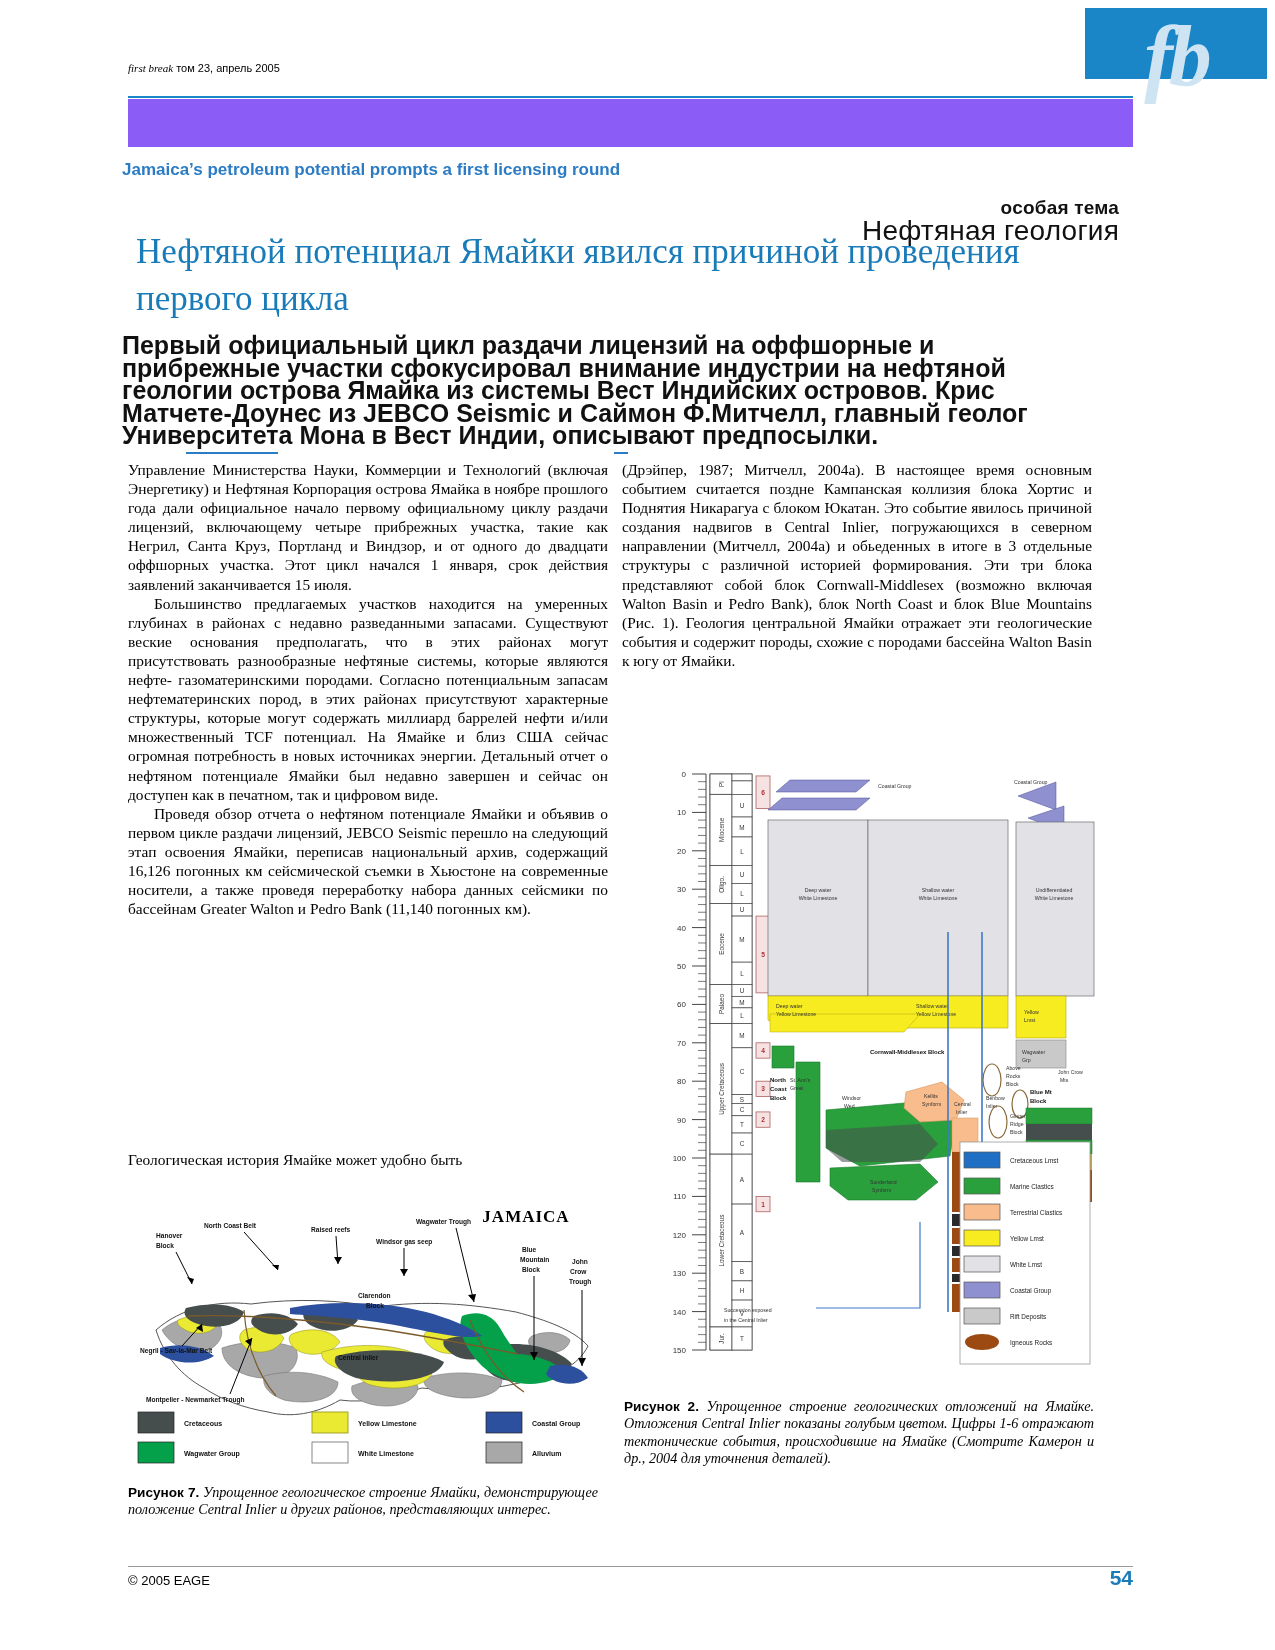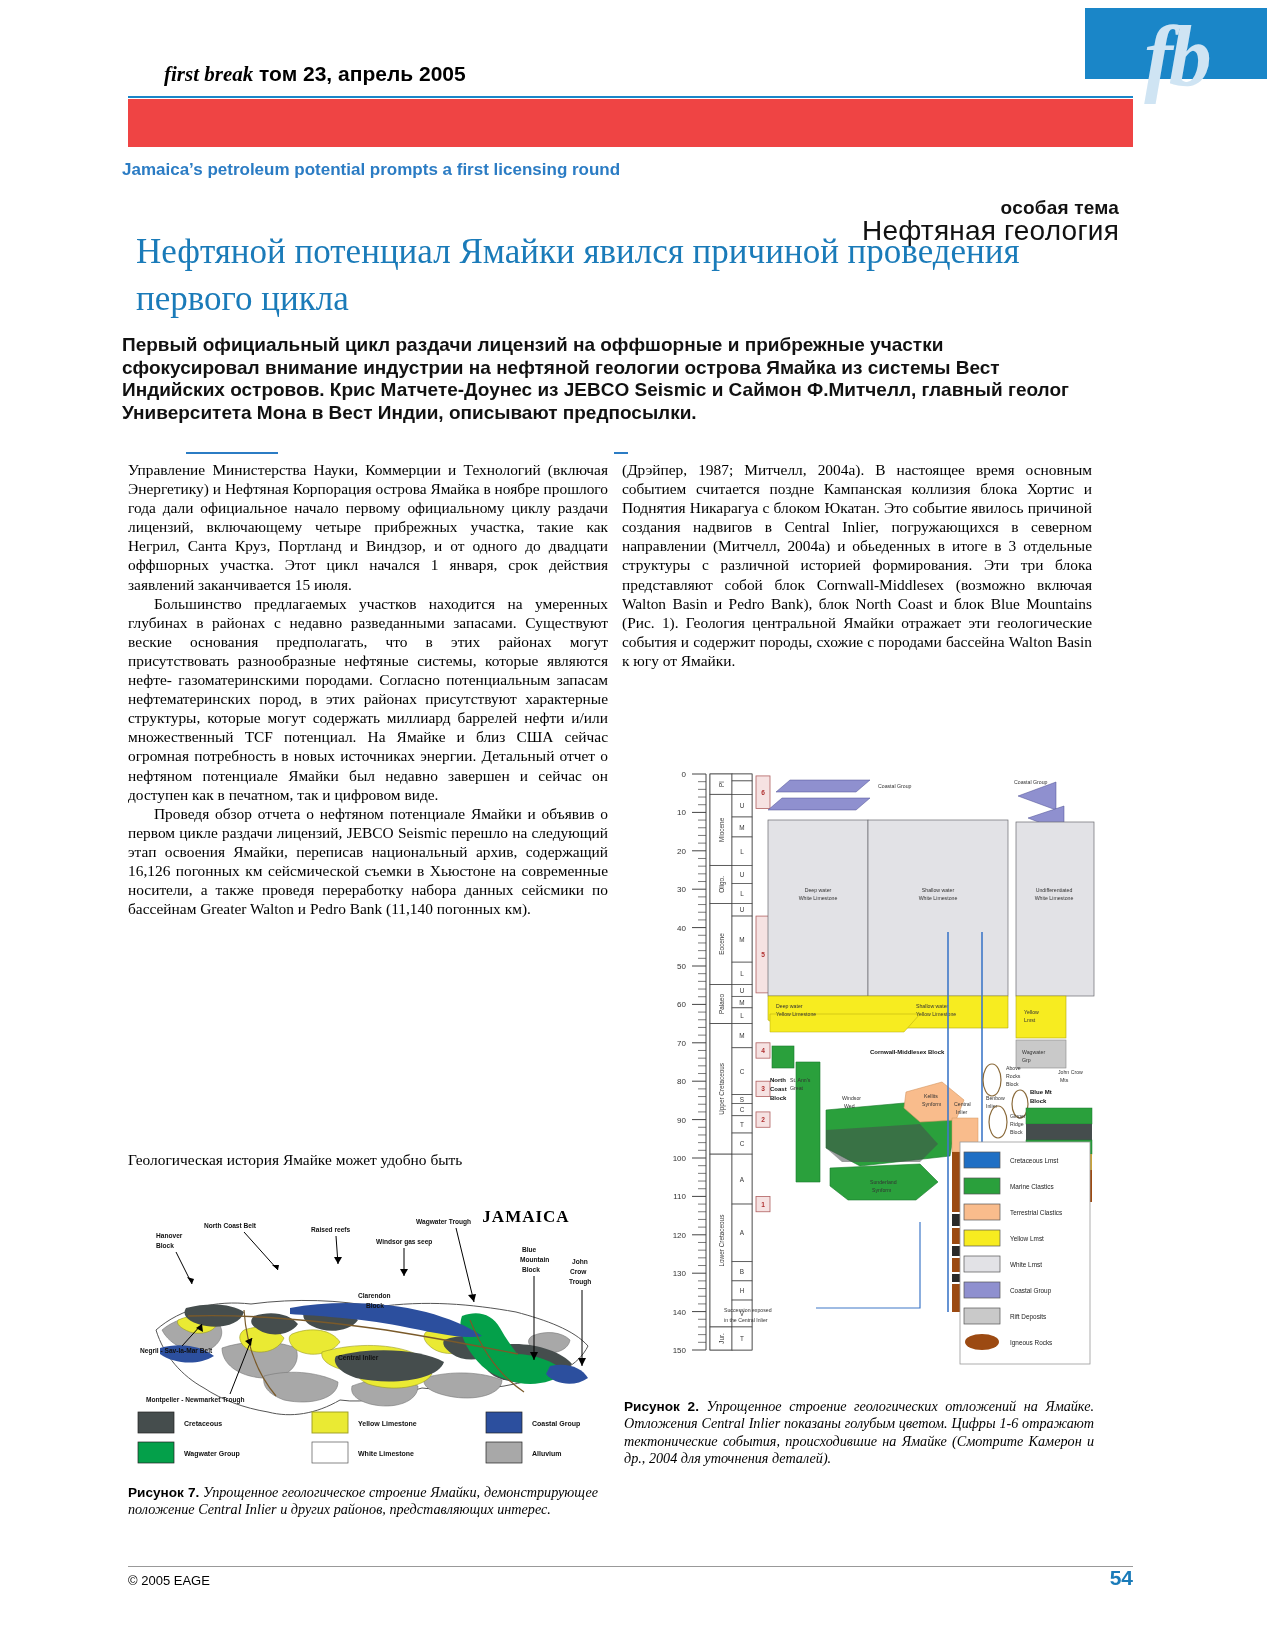--- a/index.html
+++ b/index.html
@@ -4,36 +4,36 @@
 <style>
   html,body{margin:0;padding:0;background:#fff;}
   body{width:1275px;height:1650px;position:relative;font-family:"Liberation Serif",serif;color:#000;}
   .page{position:absolute;inset:0;width:1275px;height:1650px;overflow:hidden;}
 
   
   .fb-logo{position:absolute;left:1085px;top:8px;width:182px;height:71px;background:#1a86c8;}
   .fb-logo .glyph{position:absolute;left:0;top:-6px;width:182px;height:108px;color:#cfe4f3;
       font-family:"Liberation Serif",serif;font-style:italic;font-weight:bold;font-size:86px;
       line-height:108px;text-align:center;letter-spacing:-4px;}
-  .masthead{position:absolute;left:128px;top:62px;font-size:21px;font-family:"Liberation Sans",sans-serif;font-weight:bold;margin-left:36px;}
+  .masthead{position:absolute;left:128px;top:62px;font-size:11px;font-family:"Liberation Sans",sans-serif;font-weight:normal;}
   .masthead i{font-family:"Liberation Serif",serif;font-style:italic;}
   .rule-top{position:absolute;left:128px;top:96px;width:1005px;height:2px;background:#1a86c8;}
-  .topic-band{position:absolute;left:128px;top:99px;width:1005px;height:48px;background:#ef4444;}
+  .topic-band{position:absolute;left:128px;top:99px;width:1005px;height:48px;background:#8b5cf6;}
   .topic-sub{position:absolute;right:14px;top:98px;font-family:"Liberation Sans",sans-serif;
       font-weight:bold;font-size:19px;color:#111;letter-spacing:.2px;}
   .topic-main{position:absolute;right:14px;top:116px;font-family:"Liberation Sans",sans-serif;
       font-size:28px;color:#111;letter-spacing:.2px;}
   .kicker{position:absolute;left:122px;top:160px;font-family:"Liberation Sans",sans-serif;
       font-weight:bold;font-size:17px;color:#2b7cc4;}
 
   
   .title{position:absolute;left:136px;top:228px;width:940px;color:#1a7bb9;
      font-family:"Liberation Serif",serif;font-weight:normal;font-size:35px;line-height:47px;}
   .standfirst{position:absolute;left:122px;top:334px;width:950px;
-     font-family:"Liberation Sans",sans-serif;font-weight:bold;font-size:19px;line-height:22.5px;color:#111;}
+     font-family:"Liberation Sans",sans-serif;font-weight:bold;font-size:25px;line-height:22.5px;color:#111;}
 
   
   .col{position:absolute;font-family:"Liberation Serif",serif;font-size:15.4px;
        line-height:19.1px;text-align:justify;color:#000;}
   .col p{margin:0;text-indent:26px;}
   .col p.first{text-indent:0;}
   .colL{left:128px;top:460px;width:480px;}
   .colR{left:622px;top:460px;width:470px;}
   .colrule{position:absolute;height:2px;background:#2b7cc4;top:452px;}
   .ruleL{left:186px;width:92px;}

